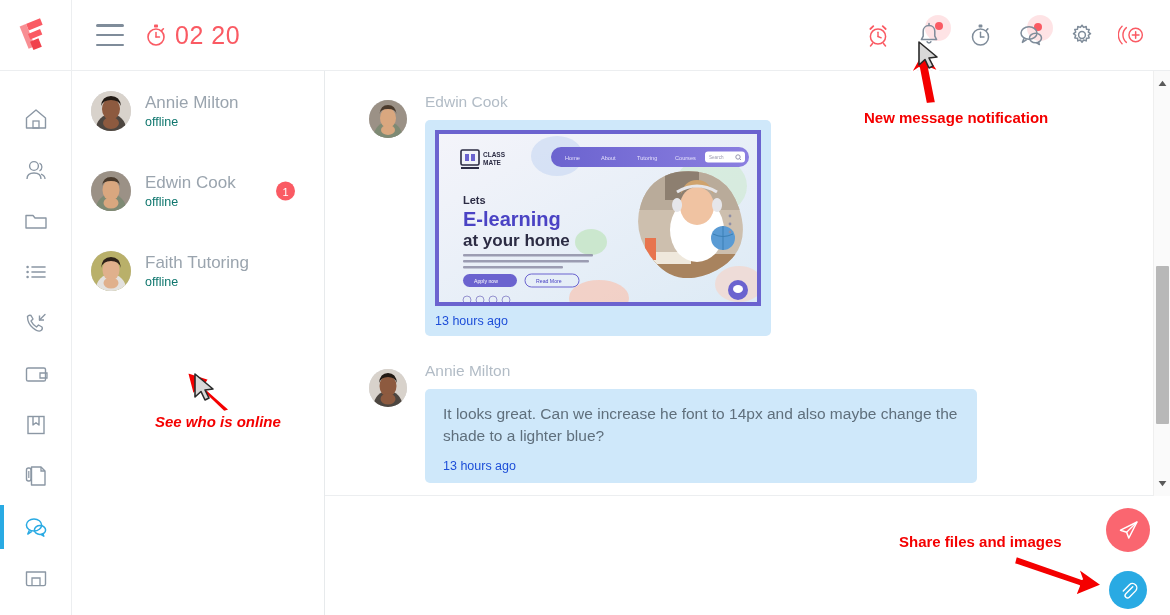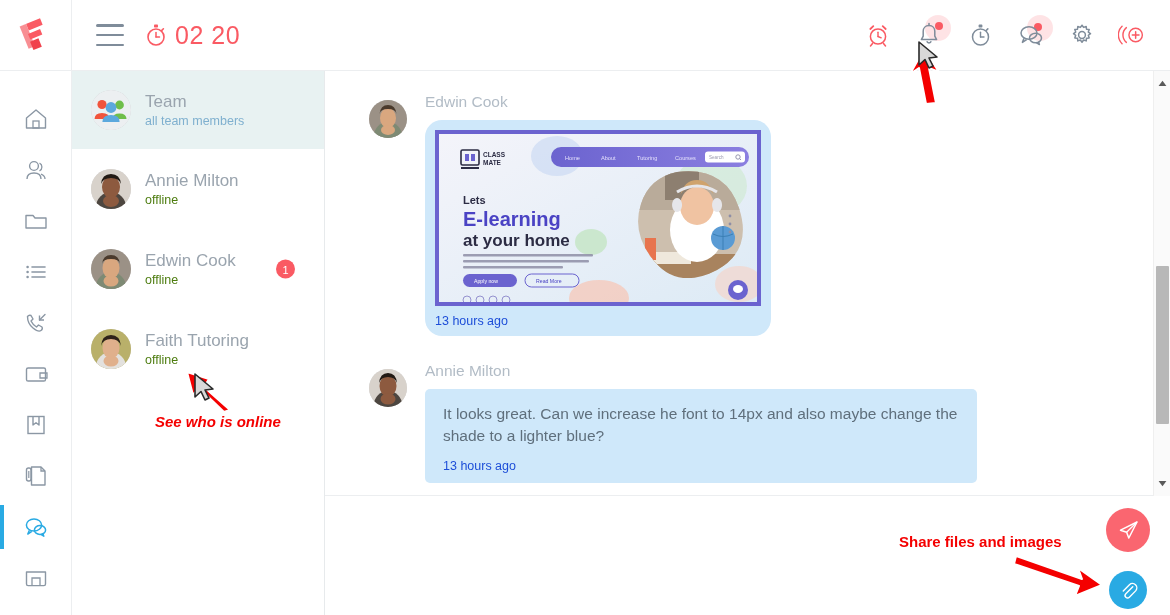--- a/index.html
+++ b/index.html
@@ -120,21 +120,21 @@
     cursor: pointer;
   }
   .contact.team { background: #e8f2f2; height: 78px; }
   .c-avatar {
     width: 40px; height: 40px; border-radius: 50%;
     flex: none; overflow: hidden; margin-right: 14px;
     background: #d6d8da;
   }
   .c-info { display: flex; flex-direction: column; gap: 2px; min-width: 0; }
   .c-name { font-size: 17px; color: #9aa4ae; line-height: 20px; }
-  .c-sub  { font-size: 12.5px; color: #4d7c0f; line-height: 15px; }
+  .c-sub  { font-size: 12.5px; color: #0f766e; line-height: 15px; }
   .c-sub.link { color: #7fb0cf; }
   .c-badge {
     position: absolute; right: 29px; top: 50%; transform: translateY(-50%);
     width: 19px; height: 19px; border-radius: 50%;
     background: #fa5a63; color: #fff;
     font-size: 11px; display: flex; align-items: center; justify-content: center;
   }
 
   
   .chat {
@@ -153,21 +153,21 @@
   .msg { display: flex; gap: 18px; padding: 8px 30px 0 44px; }
   .m-avatar {
     width: 38px; height: 38px; border-radius: 50%;
     flex: none; overflow: hidden; background: #d6d8da; margin-top: 7px;
   }
   .m-body { min-width: 0; }
   .m-name { font-size: 15.5px; color: #b2bcc6; margin-bottom: 9px; }
 
   .img-bubble {
     background: #cfe8fa;
-    border-radius: 17px;
+    border-radius: 5px;
     padding: 10px 18px 6px 10px;
     width: 346px;
   }
   .mock {
     width: 326px; height: 176px;
     border: 4px solid #6b63cf;
     background: #eef0fb;
     position: relative;
     overflow: hidden;
   }
@@ -436,37 +436,20 @@
     <div class="rail-item">
       <svg width="26" height="26" viewBox="0 0 26 26">
         <path d="M3.5 7 H22.5 V19 a1.6 1.6 0 0 1 -1.6 1.6 H5.1 A1.6 1.6 0 0 1 3.5 19 Z" fill="none" stroke="#8b97a4" stroke-width="1.4" stroke-linejoin="round"></path>
         <path d="M9 20.6 V13 H17 V20.6" fill="none" stroke="#8b97a4" stroke-width="1.3"></path>
       </svg>
     </div>
   </div>
 
   <div class="contacts">
 
-    <div class="contact team">
-      <div class="c-avatar">
-        <svg viewBox="0 0 40 40" width="40" height="40">
-          <circle cx="20" cy="20" r="20" fill="#eceff1"></circle>
-          <circle cx="11" cy="14.5" r="4.6" fill="#f1533b"></circle>
-          <path d="M3.6 29 q0-6 7.4-6 t7.4 6 Z" fill="#f1533b"></path>
-          <circle cx="28.5" cy="15" r="4.4" fill="#6fbe4a"></circle>
-          <path d="M21.5 29 q0-5.6 7-5.6 t7 5.6 Z" fill="#6fbe4a"></path>
-          <circle cx="20" cy="17.5" r="5.4" fill="#5ba8dd"></circle>
-          <path d="M11.4 32 q0-7 8.6-7 t8.6 7 Z" fill="#5ba8dd"></path>
-        </svg>
-      </div>
-      <div class="c-info">
-        <span class="c-name">Team</span>
-        <span class="c-sub link">all team members</span>
-      </div>
-    </div>
 
     <div class="contact">
       <div class="c-avatar">
         <svg viewBox="0 0 40 40" width="40" height="40">
           <rect width="40" height="40" fill="#d8d2cb"></rect>
           <circle cx="20" cy="38" r="15" fill="#4d4640"></circle>
           <ellipse cx="20" cy="18" rx="9" ry="11" fill="#8d5a3f"></ellipse>
           <path d="M10 15 q1-10 10-10 t10 10 q-2-6-10-6 t-10 6" fill="#221a14"></path>
           <ellipse cx="20" cy="32" rx="8" ry="6" fill="#8d5a3f"></ellipse>
         </svg>
@@ -665,20 +648,21 @@
       </div>
       <div class="sb-thumb"></div>
       <div class="sb-arrow sb-down">
         <svg width="9" height="7" viewBox="0 0 9 7">
           <path d="M4.5 6.2 L0.6 1 L8.4 1 Z" fill="#5a5a5a"></path>
         </svg>
       </div>
     </div>
   </div>
 
+  <div class="anno anno-msg">New message notification</div>
 
   <svg class="arrow-svg" style="left:906px; top:46px;" width="60" height="62">
     <path d="M20 58 L13 22 L4 28 L18 3 L33 26 L23 22 L30 57 Z" fill="#f40000" stroke="#ffffff" stroke-width="2" stroke-linejoin="round"></path>
   </svg>
 
   <div class="anno anno-online">See who is online</div>
 
   <svg class="arrow-svg" style="left:185px; top:367px;" width="56" height="46">
     <path d="M45 43 L19 20 L24 12 L2 5 L8 28 L14 21 L39 45 Z" fill="#f40000" stroke="#ffffff" stroke-width="2" stroke-linejoin="round"></path>
   </svg>

